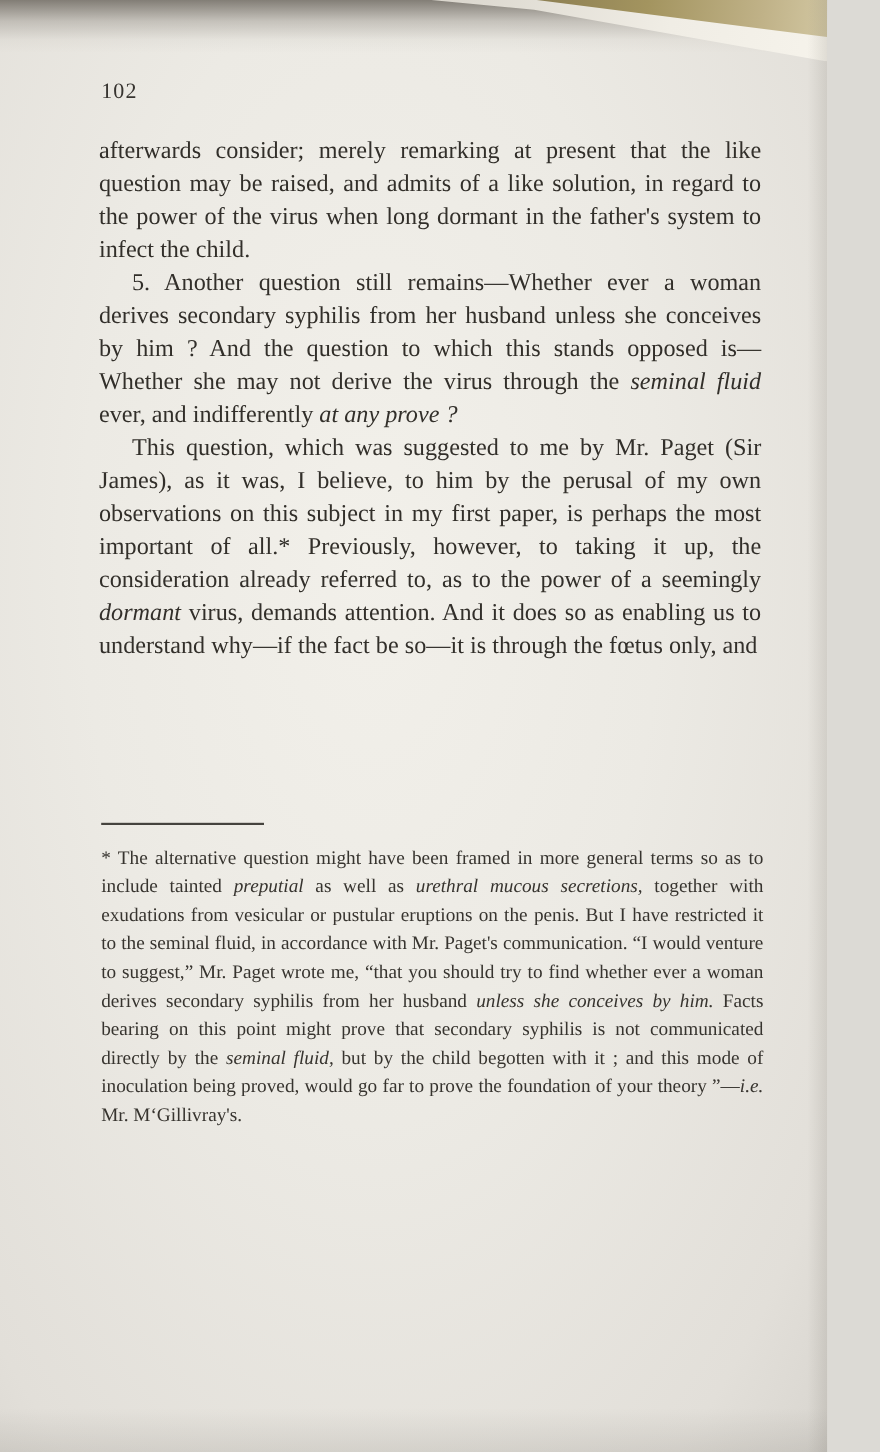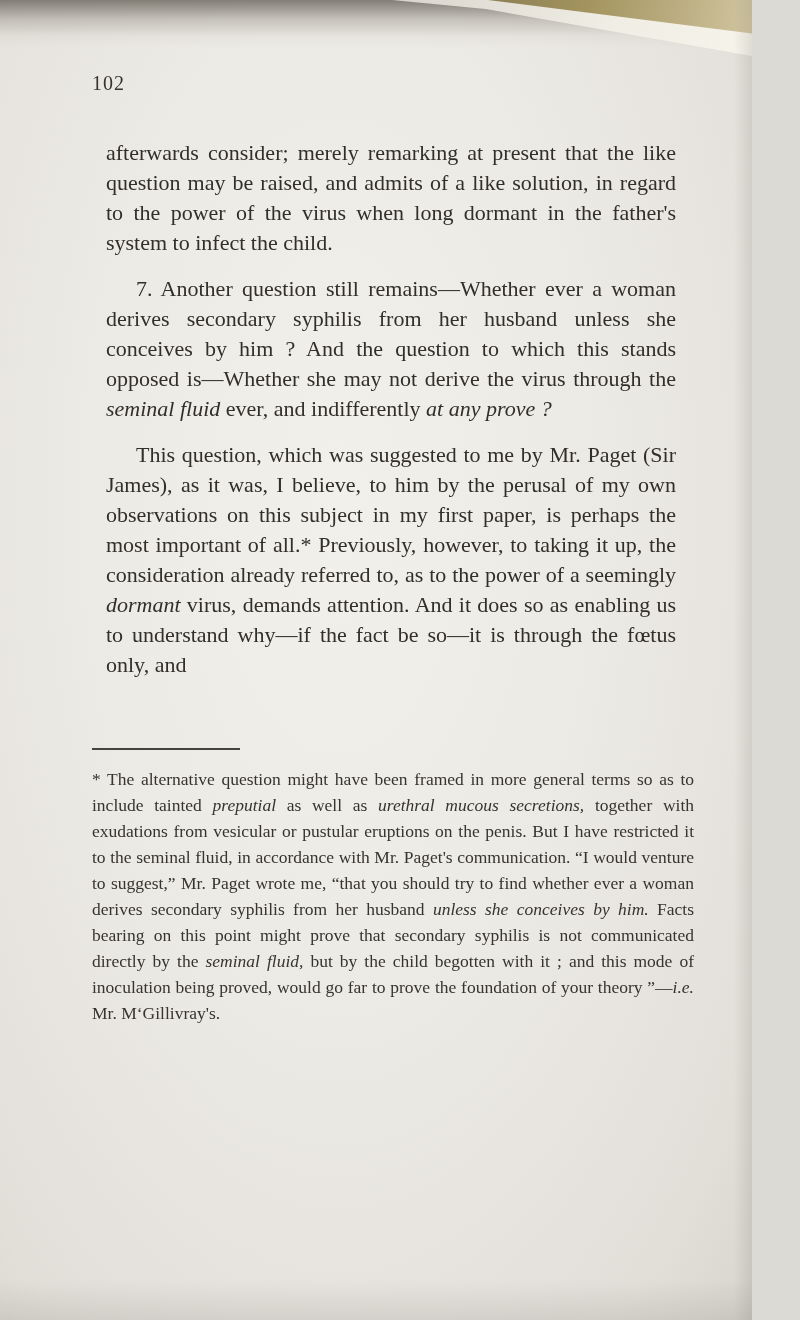--- a/index.html
+++ b/index.html
@@ -82,21 +82,21 @@
 
   .body-text {
     position: absolute;
     top: 122px; left: 90px;
     width: 602px;
     font-size: 22px;
     line-height: 30px;
     text-align: justify;
     color: #322f2a;
   }
-  .body-text p { margin: 16px; }
+  .body-text p { margin: 0; }
   .body-text p.indent { text-indent: 30px; }
   .body-text i, .footnote i { }
 
   .footnote-rule {
     position: absolute;
     top: 748px; left: 92px;
     width: 148px;
     border-top: 2px solid #45433e;
   }
   .footnote {
@@ -118,19 +118,19 @@
   <div class="corner-tan"></div>
   <div class="right-shade"></div>
   <div class="bottom-shade"></div>
 
   <div class="header">
     <span class="page-number">102</span>
   </div>
 
   <div class="body-text">
       <p class=""><span>afterwards consider; merely remarking at present that the like question may be raised, and admits of a like solution, in regard to the power of the virus when long dormant in the father's system to infect the child.</span></p>
-      <p class="indent"><span>7. Another question still remains—Whether ever a woman derives secondary syphilis from her husband unless she conceives by him ? And the question to which this stands opposed is—Whether she may not derive the virus through the </span><i>seminal fluid</i><span> ever, and indifferently </span><i>at any prove ?</i></p>
+      <p class="indent"><span>5. Another question still remains—Whether ever a woman derives secondary syphilis from her husband unless she conceives by him ? And the question to which this stands opposed is—Whether she may not derive the virus through the </span><i>seminal fluid</i><span> ever, and indifferently </span><i>at any prove ?</i></p>
       <p class="indent"><span>This question, which was suggested to me by Mr. Paget (Sir James), as it was, I believe, to him by the perusal of my own observations on this subject in my first paper, is perhaps the most important of all.* Previously, however, to taking it up, the consideration already referred to, as to the power of a seemingly </span><i>dormant</i><span> virus, demands attention. And it does so as enabling us to understand why—if the fact be so—it is through the fœtus only, and</span></p>
     </div>
 
   <div class="footnote-rule"></div>
   <div class="footnote"><span>* The alternative question might have been framed in more general terms so as to include tainted </span><i>preputial</i><span> as well as </span><i>urethral mucous secretions,</i><span> together with exudations from vesicular or pustular eruptions on the penis. But I have restricted it to the seminal fluid, in accordance with Mr. Paget's communication. “I would venture to suggest,” Mr. Paget wrote me, “that you should try to find whether ever a woman derives secondary syphilis from her husband </span><i>unless she conceives by him.</i><span> Facts bearing on this point might prove that secondary syphilis is not communicated directly by the </span><i>seminal fluid,</i><span> but by the child begotten with it ; and this mode of inoculation being proved, would go far to prove the foundation of your theory ”—</span><i>i.e.</i><span> Mr. M‘Gillivray's.</span></div>
 </div>
 
 </body></html>

